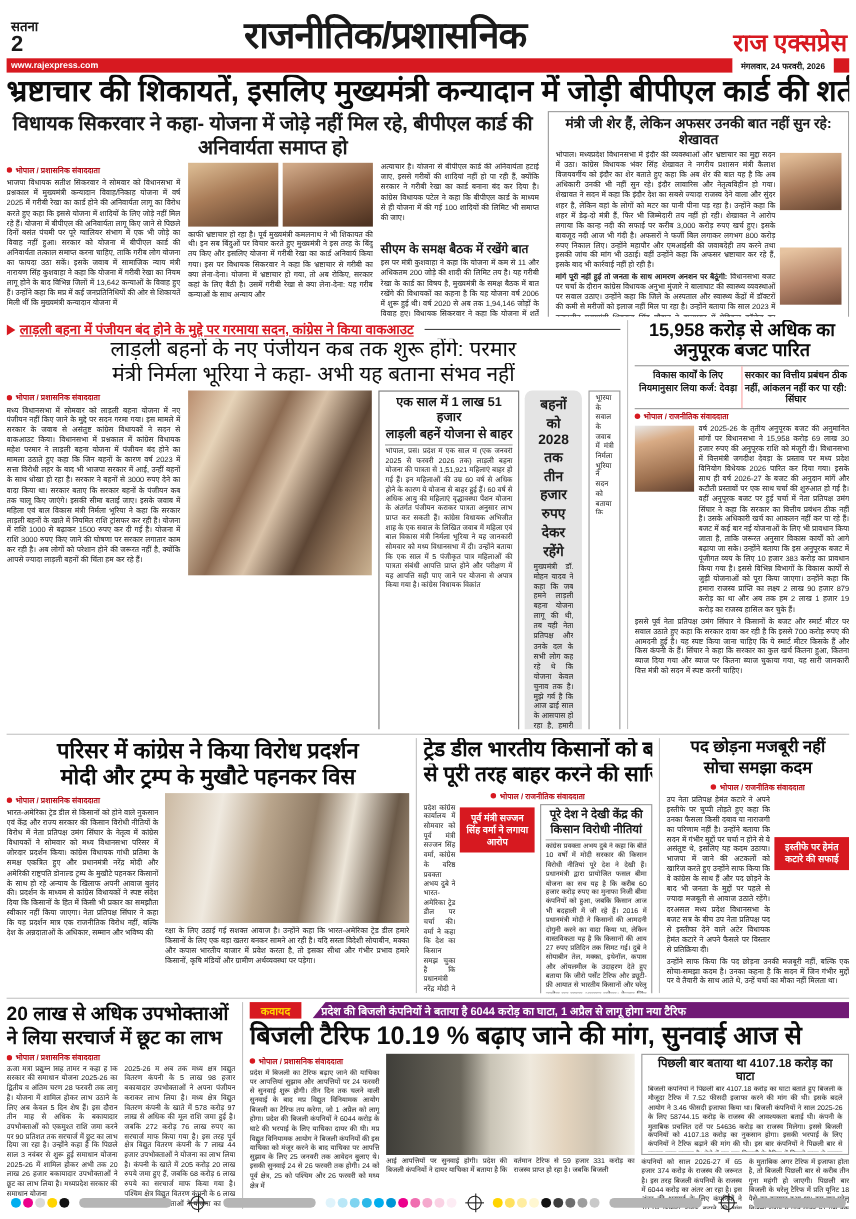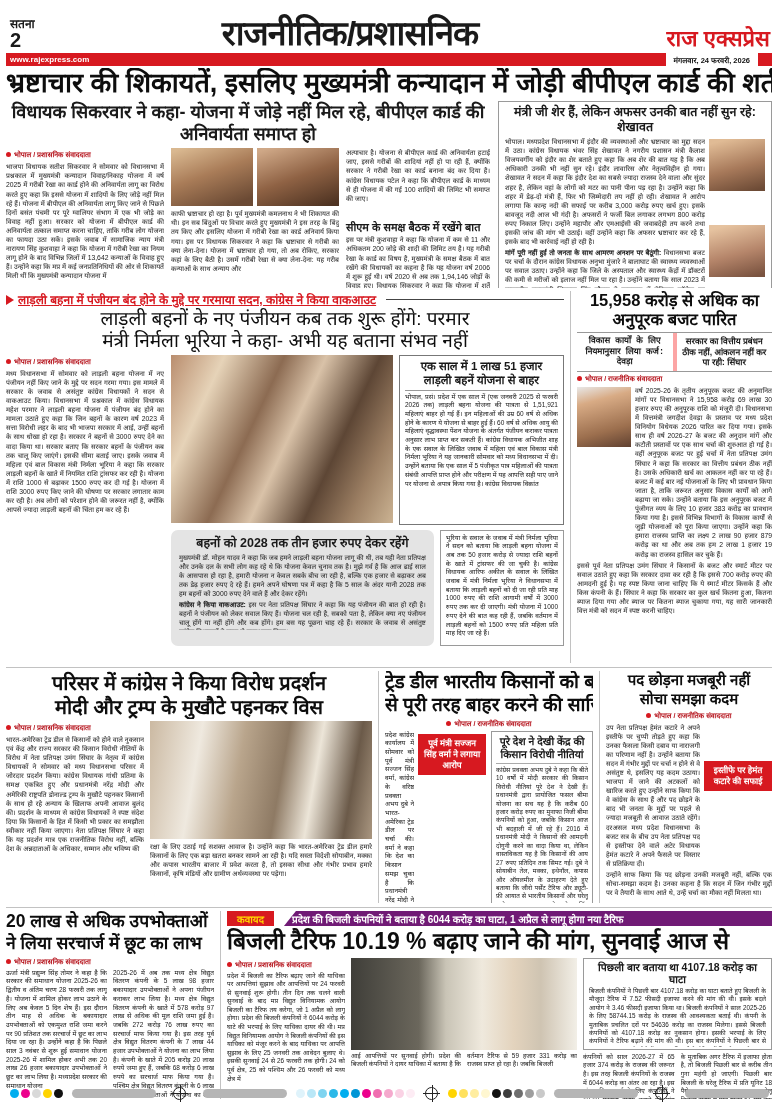--- a/index.html
+++ b/index.html
@@ -45,35 +45,35 @@
   
   .mid{display:flex;height:372px;overflow:hidden;margin-top:3px;}
   .ladli{width:558px;flex:none;padding-right:6px;}
   .kicker{display:flex;align-items:center;gap:4px;}
   .karrow{width:0;height:0;border-top:5px solid transparent;border-bottom:5px solid transparent;border-left:8px solid #d71920;flex:none;}
   .ktext{color:#d71920;font-weight:800;font-size:12px;text-decoration:underline;white-space:nowrap;}
   .kline{flex:1;height:1px;background:#444;margin-left:6px;}
   .ladli-h{font-size:19px;font-weight:400;text-align:center;line-height:1.18;white-space:nowrap;overflow:hidden;}
   .ladli-body{display:flex;gap:7px;margin-top:2px;}
   .lcol1{width:158px;flex:none;}
-  .lmain{flex:1;display:flex;flex-direction:column;gap:5px;}
+  .lmain{flex:1;display:flex;flex-direction:row;gap:5px;}
   .lrow1{display:flex;gap:6px;}
   .gphoto{flex:1.45;height:168px;background:
      linear-gradient(115deg,#b98d6e 0%,#e6d3b8 18%,#8c6b52 38%,#d9c2a8 52%,#5d4635 70%,#9c7f63 85%,#cbb393 100%);}
   .ekbox{flex:1;border:1px solid #777;padding:3px 5px;overflow:hidden;}
   .ekbox-h{font-size:11.5px;font-weight:800;text-align:center;line-height:1.25;border-bottom:1px solid #999;padding-bottom:2px;margin-bottom:2px;}
   .lrow2{display:flex;gap:6px;flex:1;}
   .graybox{flex:2.2;background:#e4e4e4;border-radius:7px;padding:4px 8px;overflow:hidden;}
   .graybox-h{font-size:12.5px;font-weight:800;text-align:center;margin-bottom:2px;}
   .contcol{flex:1;border:1px solid #9a9a9a;padding:3px 5px;overflow:hidden;}
   .budget{flex:1;padding-left:6px;border-left:1px solid #c2c2c2;overflow:hidden;}
   .budget-h{font-size:16.5px;font-weight:800;text-align:center;line-height:1.15;margin-bottom:3px;}
   .budget-subs{display:flex;border-top:1px solid #999;border-bottom:1px solid #999;}
   .budget-subs div{flex:1;font-size:8.5px;font-weight:800;text-align:center;padding:3px 2px;line-height:1.25;}
-  .budget-subs div:first-child{border-right:4px solid #fca5a5;font-family:Liberation Mono, monospace;}
+  .budget-subs div:first-child{border-right:1px solid #fca5a5;}
   .bportrait{float:left;width:54px;height:60px;margin:1px 4px 2px 0;background:linear-gradient(165deg,#e8e8e8 0%,#d8ab85 25%,#9c6f4e 70%,#5f4030 100%);}
   
   .band3{display:flex;height:232px;overflow:hidden;margin-top:4px;border-top:1px solid #c2c2c2;padding-top:3px;}
   .modi{width:366px;flex:none;padding-right:6px;}
   .modi-h{font-size:20px;font-weight:800;text-align:center;line-height:1.2;white-space:nowrap;overflow:hidden;}
   .modi-body{display:flex;gap:6px;margin-top:2px;}
   .mcol1{width:138px;flex:none;}
   .mright{flex:1;}
   .mphoto{width:100%;height:118px;background:
      linear-gradient(100deg,#cbb9a2 0%,#efe9df 22%,#b9a58c 40%,#8e7a64 58%,#ece5d8 72%,#6b5a49 88%,#a99680 100%);margin-bottom:3px;}

